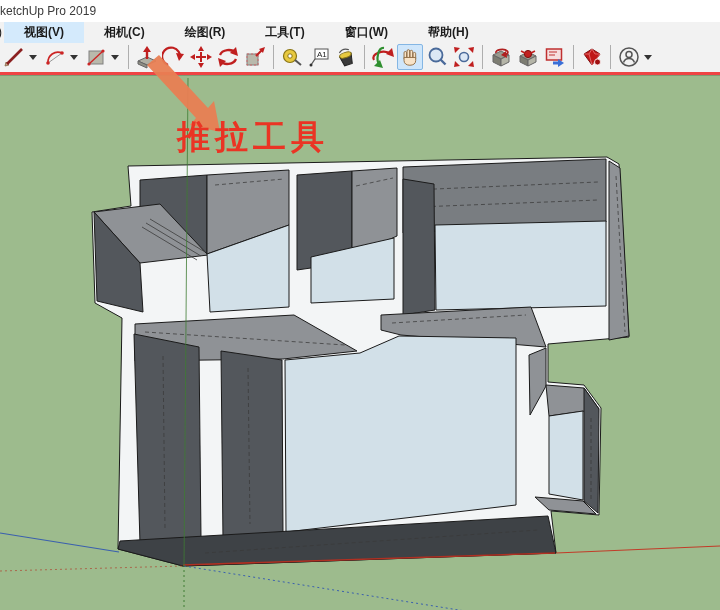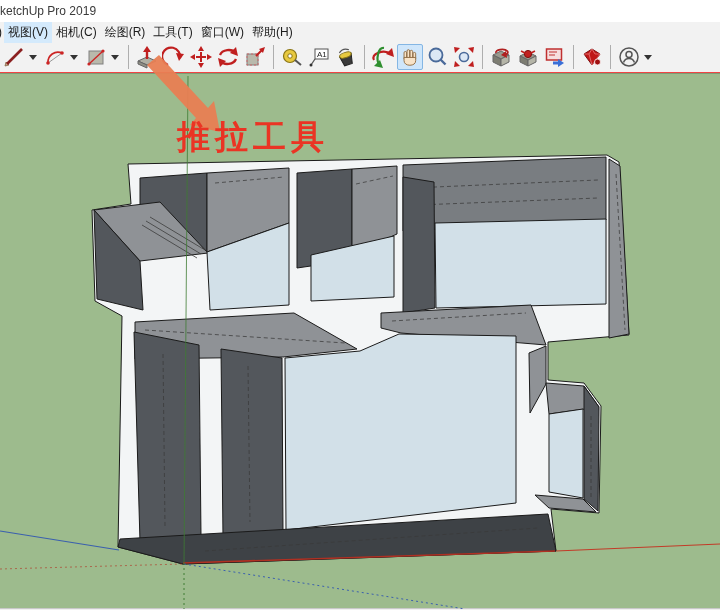--- a/index.html
+++ b/index.html
@@ -5,25 +5,25 @@
   html,body{margin:0;padding:0;background:#ddd;}
   .window{position:relative;width:720px;height:610px;overflow:hidden;background:#f2f2f2;
           font-family:"Liberation Sans",sans-serif;}
   
   .titlebar{height:22px;background:#ffffff;display:flex;align-items:center;}
   .title-clip{overflow:hidden;height:22px;display:flex;align-items:center;}
   .title-clip span{font-size:12px;color:#3a3a3a;white-space:nowrap;margin-left:-8px;}
   
   .menubar{height:20px;background:#f2f2f2;display:flex;align-items:center;font-size:12px;color:#1c1c1c;}
   .menu-partial{width:6px;overflow:hidden;white-space:nowrap;color:#1c1c1c;margin-left:-2px;}
-  .menu-item{padding:2px 4px;white-space:nowrap;cursor:default;}
+  .menu-item{padding:2px 20px;white-space:nowrap;cursor:default;font-weight:bold;}
   .menu-item.active{background:#d4eafc;}
   
   .toolbar{height:30px;background:#f2f2f2;display:flex;align-items:center;gap:1px;padding-left:1px;
-           border-bottom:1px solid #ef4444;}
+           border-bottom:3px solid #ef4444;}
   .tbtn{width:26px;height:26px;display:flex;align-items:center;justify-content:center;flex:0 0 auto;}
   .tbtn.active{background:#cfe6fb;border:1px solid #84b6e4;border-radius:2px;box-sizing:border-box;}
   .caret{width:0;height:0;border-left:4px solid transparent;border-right:4px solid transparent;
          border-top:5px solid #333;margin:0 4px 0 1px;flex:0 0 auto;}
   .tsep{width:1px;height:24px;background:#aeaeae;margin:0 4px;flex:0 0 auto;}
   
   .viewport{position:relative;width:720px;height:535px;background:#9dbb8d;border-top:1px solid #7e9c74;box-sizing:border-box;}
   .viewport svg{display:block;}
   
   .statusbar{height:3px;background:#f0f0f0;border-top:1px solid #c9c9c9;box-sizing:border-box;}

